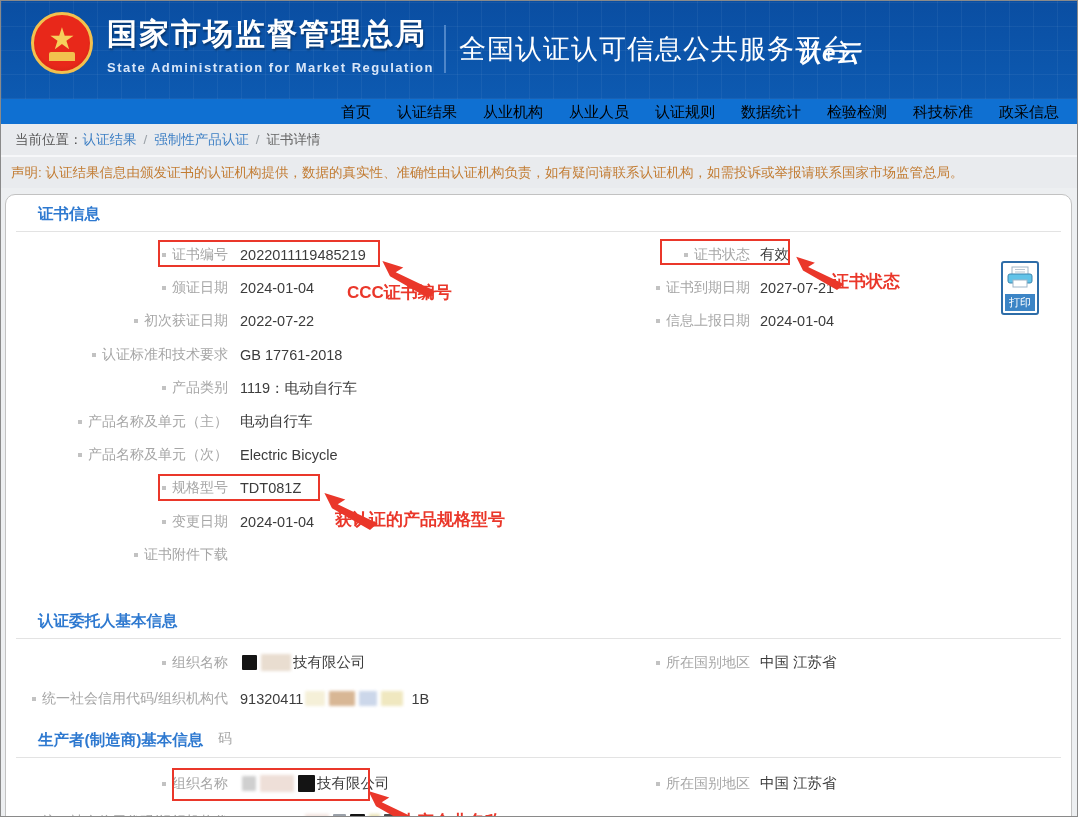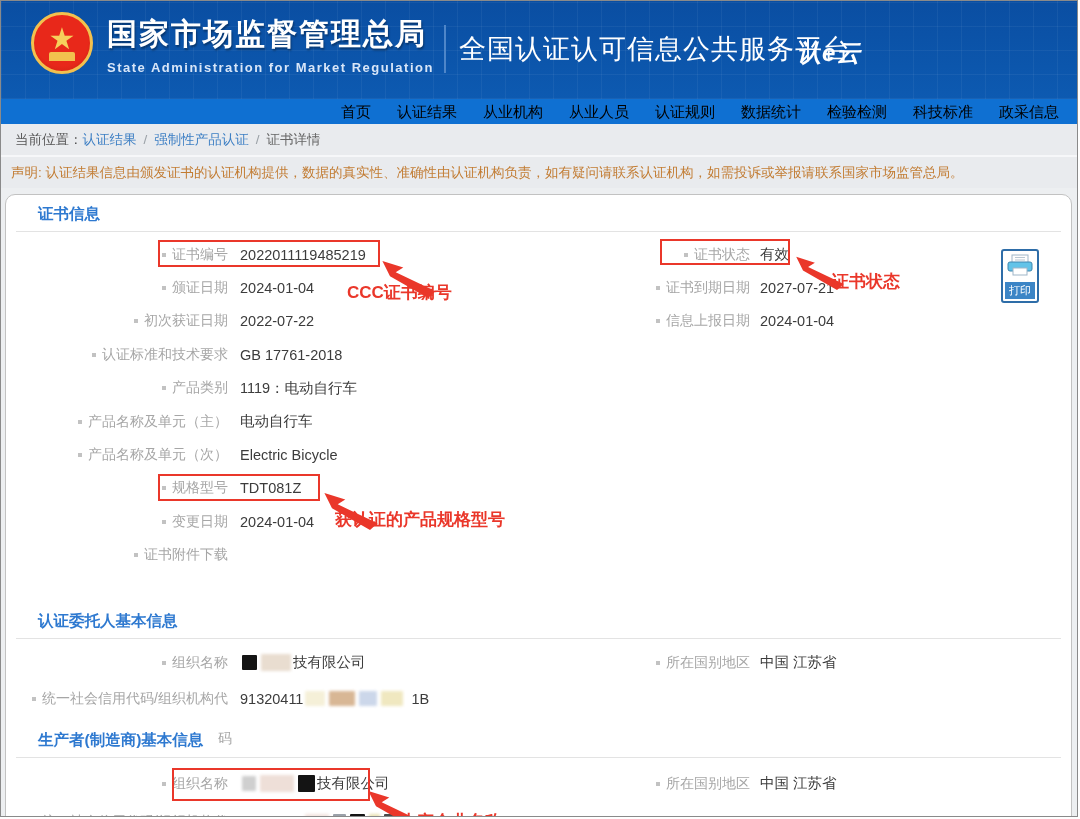--- a/index.html
+++ b/index.html
@@ -65,21 +65,21 @@
   .rbox { position:absolute; border:2px solid #ea372a; z-index:5; pointer-events:none; }
   .annot-arrow { position:absolute; z-index:6; pointer-events:none; }
   .annot-label { position:absolute; z-index:6; color:#ea372a; font-size:17px; font-weight:bold; white-space:nowrap; }
   .stray { position:absolute; color:#a6a6a6; font-size:14px; }
 
   
   .rd { display:inline-block; vertical-align:-3px; margin:0 2px; border-radius:1px; }
   .rd.blur { filter:blur(1.5px); }
 
   
-  .print-btn { position:absolute; left:995px; top:54px; width:38px; height:54px; background:#fff;
+  .print-btn { position:absolute; left:995px; top:66px; width:38px; height:54px; background:#fff;
     border:2px solid #2e6da8; border-radius:3px; cursor:pointer; display:flex; flex-direction:column;
     align-items:center; justify-content:flex-start; padding-top:3px; z-index:4; }
   .print-band { position:absolute; bottom:2px; left:2px; right:2px; height:17px; background:#3c85c6;
     color:#fff; font-size:11px; text-align:center; line-height:17px; }
 </style>
 </head>
 <body>
 
 <div class="page">
 

